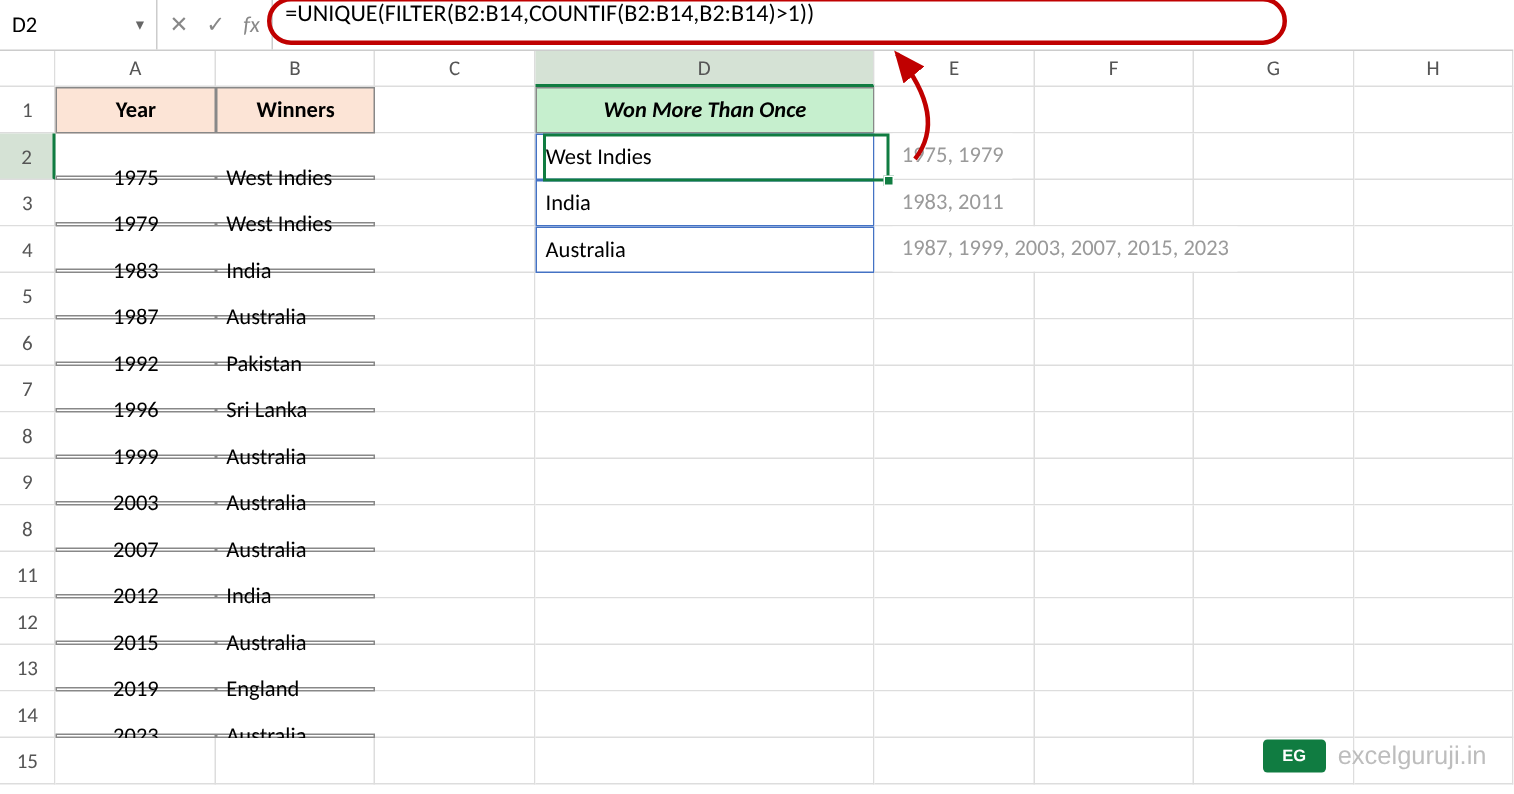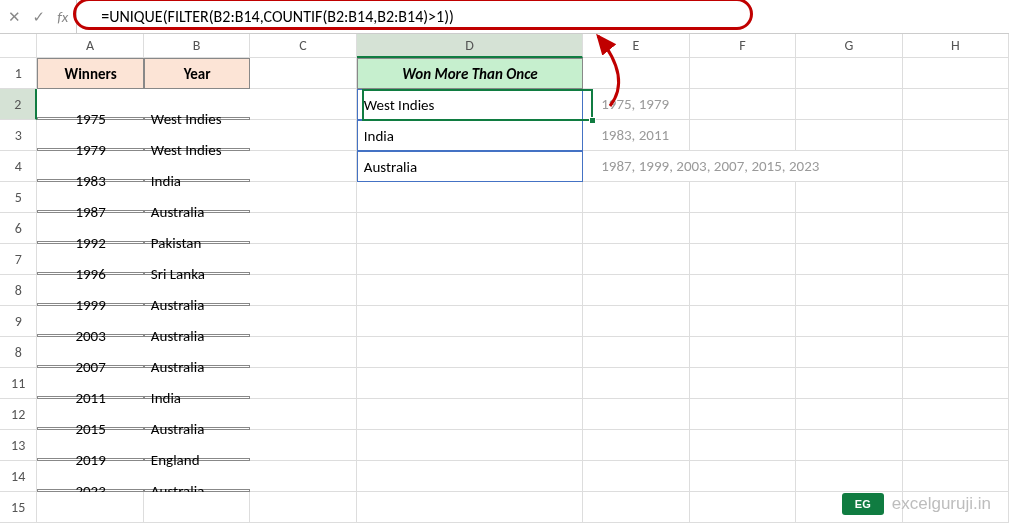--- a/index.html
+++ b/index.html
@@ -38,22 +38,21 @@
     padding: 0 8px;
     gap: 12px;
     border-right: 1px solid #ccc;
     color: #888;
   }
   .fb-btn { font-size: 15px; }
   .formula-input {
     flex: 1;
     height: 100%;
     display: flex;
-    align-items: center;
-    padding: 0 24px;
+    padding: 0 8px;
     position: relative;
   }
   .formula-text {
     font-size: 16px;
     font-family: Calibri, Arial, sans-serif;
     position: relative;
     z-index: 2;
   }
   .formula-highlight {
     position: absolute;
@@ -206,20 +205,24 @@
     display: flex;
     align-items: center;
     justify-content: center;
     border-radius: 3px;
   }
 </style>
 </head>
 <body>
 
 <div class="formula-bar">
+  <div class="name-box">
+    <span class="name-box-text">D2</span>
+    <span class="name-box-chev">▾</span>
+  </div>
   <div class="fb-btns">
     <span class="fb-btn">✕</span>
     <span class="fb-btn">✓</span>
     <span class="fb-btn" style="font-style:italic;">fx</span>
   </div>
   <div class="formula-input">
     <div class="formula-highlight" style="left:-4px; top:-2px; width:680px; height:32px;"></div>
     <span class="formula-text">=UNIQUE(FILTER(B2:B14,COUNTIF(B2:B14,B2:B14)&gt;1))</span>
   </div>
 </div>
@@ -243,22 +246,22 @@
     <div class="col-h">E</div>
     <div class="col-h">F</div>
     <div class="col-h">G</div>
     <div class="col-h">H</div>
   </div>
 
   <div class="grid-body">
 
     <div class="row">
       <div class="rownum">1</div>
+      <div class="cell header-a">Year</div>
       <div class="cell header-b">Winners</div>
-      <div class="cell header-a">Year</div>
       <div class="cell"></div>
       <div class="cell wide header-d">Won More Than Once</div>
       <div class="cell"></div>
       <div class="cell"></div>
       <div class="cell"></div>
       <div class="cell"></div>
     </div>
 
     <div class="row">
       <div class="rownum selected">2</div>
@@ -363,21 +366,21 @@
       <div class="cell data-bordered">Australia</div>
       <div class="cell"></div>
         <div class="cell wide"></div>
         <div class="cell"></div>
         <div class="cell"></div>
         <div class="cell"></div>
         <div class="cell"></div>
     </div>
     <div class="row">
       <div class="rownum">11</div>
-      <div class="cell data-bordered center">2011</div>
+      <div class="cell data-bordered center">2012</div>
       <div class="cell data-bordered">India</div>
       <div class="cell"></div>
         <div class="cell wide"></div>
         <div class="cell"></div>
         <div class="cell"></div>
         <div class="cell"></div>
         <div class="cell"></div>
     </div>
     <div class="row">
       <div class="rownum">12</div>

